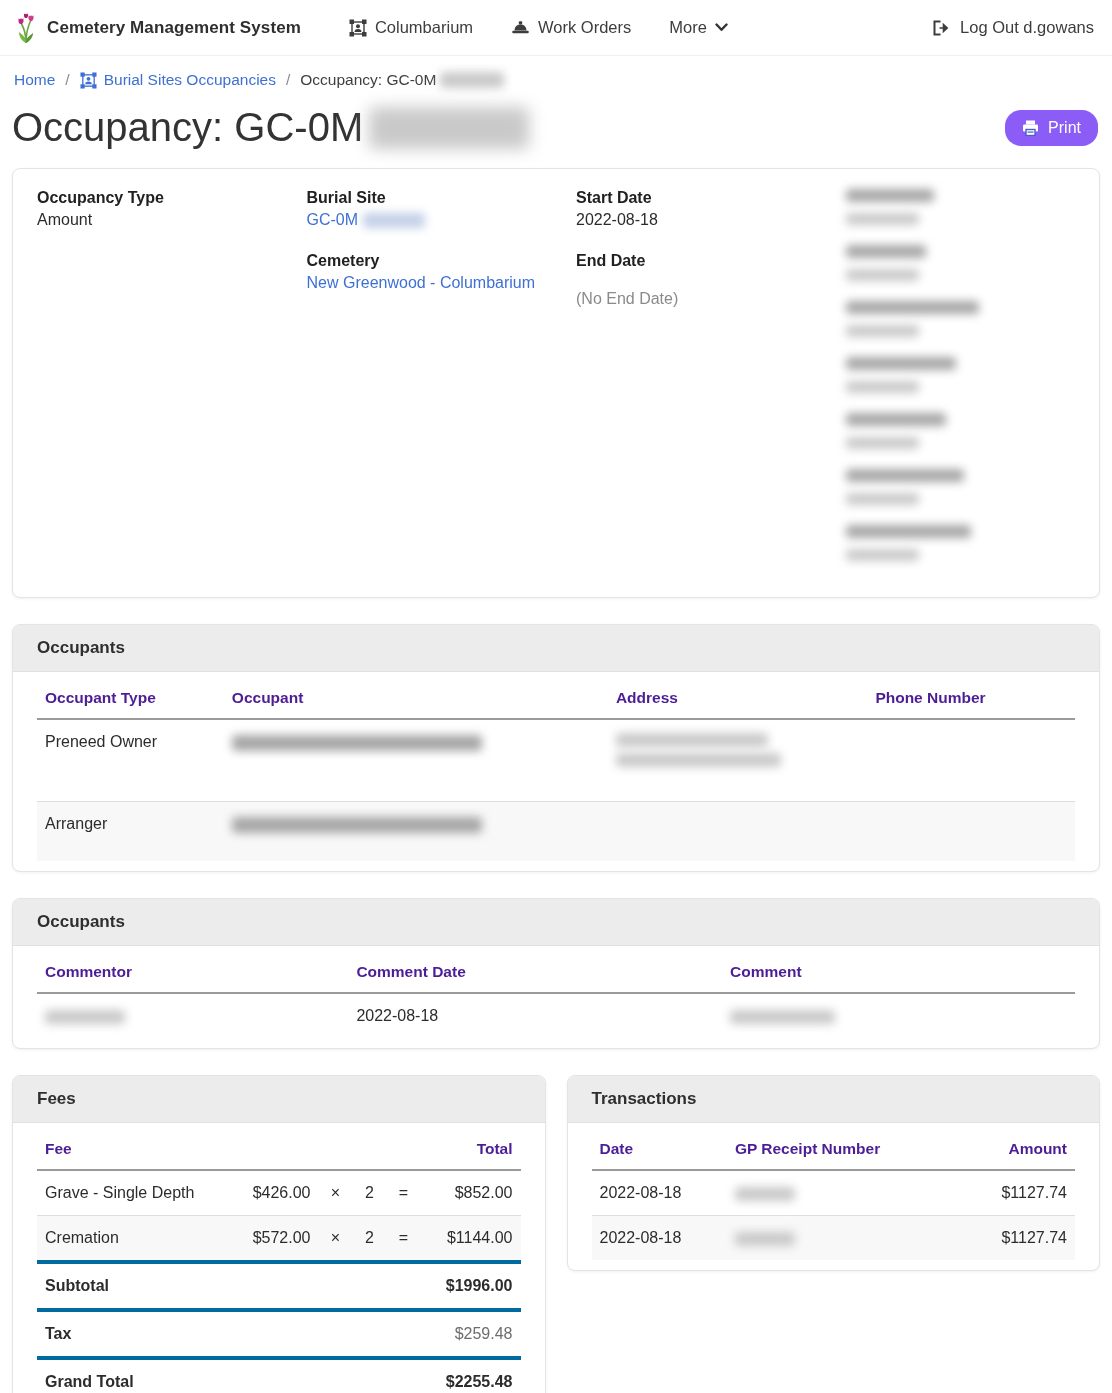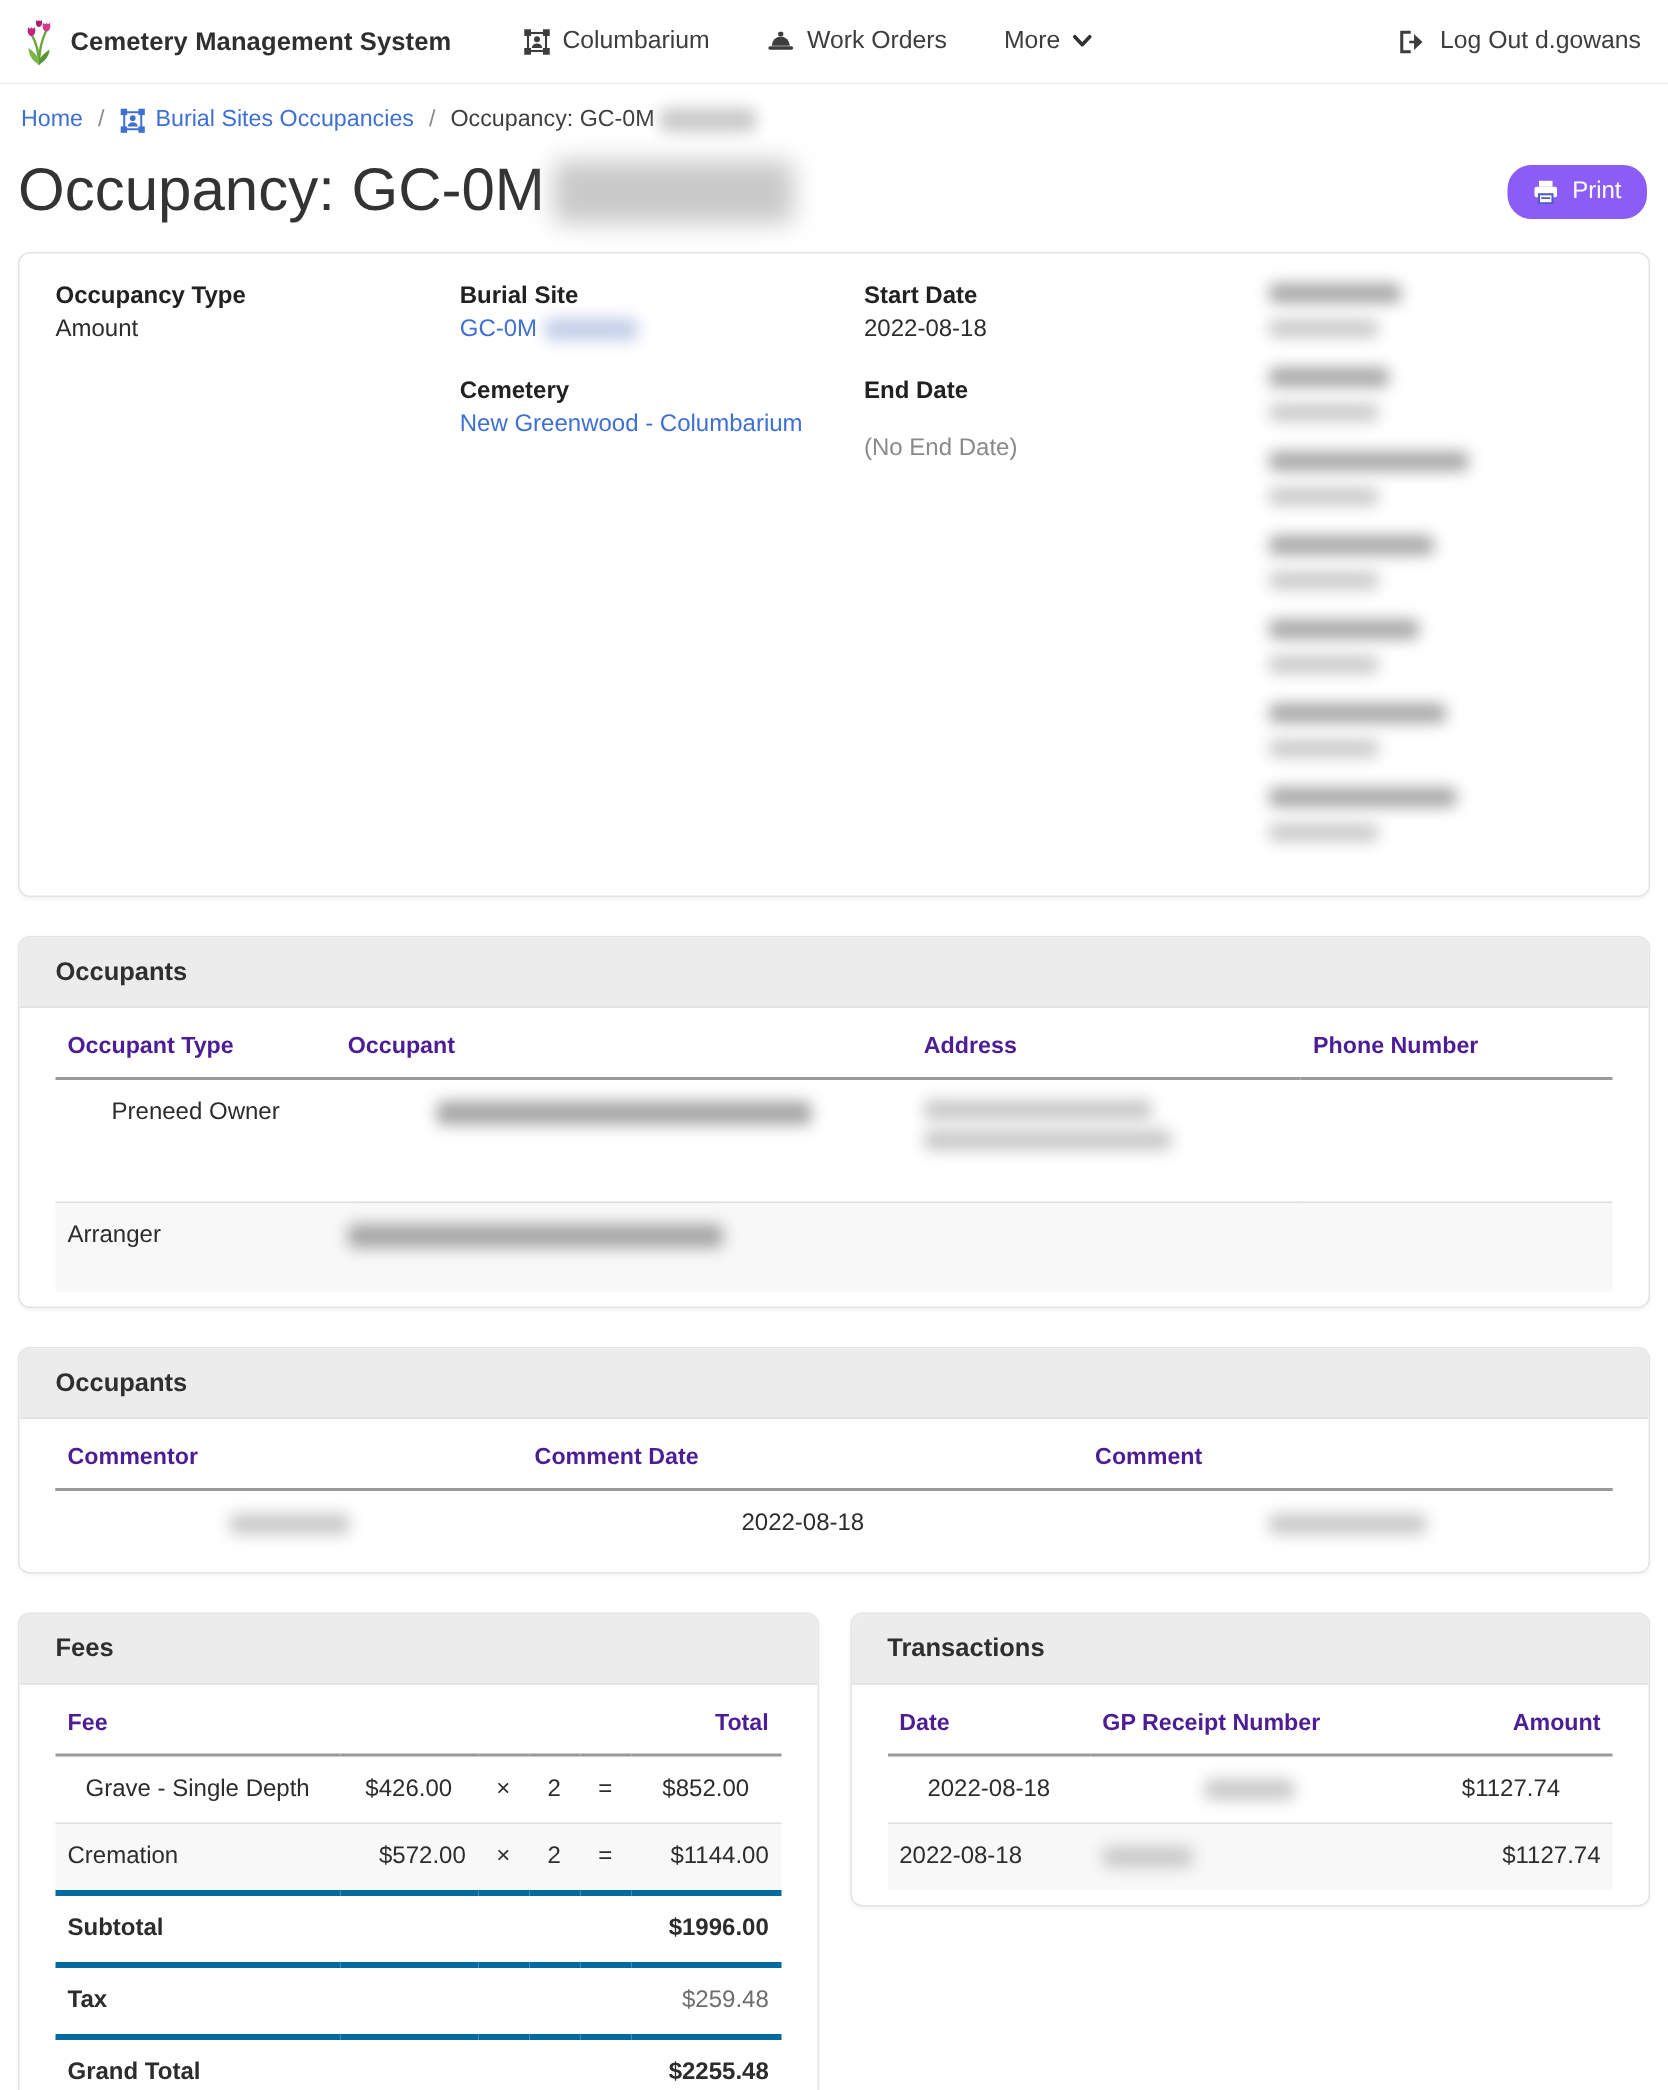--- a/index.html
+++ b/index.html
@@ -72,21 +72,21 @@
   .r-pair .val { height: 12px; }
 
   
   table { width: 100%; border-collapse: collapse; font-size: 16px; }
   th {
     text-align: left; font-weight: bold; color: #4c1d95; font-size: 15.5px;
     padding: 13px 8px 11px 8px; border-bottom: 2px solid #9a9a9a;
   }
   td { padding: 13px 8px; border-top: 1px solid #dedede; color: #2c2c2c; vertical-align: top; }
   thead th { border-top: none; }
-  tbody tr:first-child td { border-top: none; text-align: center; }
+  tbody tr:first-child td { border-top: none; }
   tbody tr:nth-child(even) { background: #f8f8f8; }
   tfoot td { border-top: 4px solid #0369a1; }
   .ta-r { text-align: right; }
   .ta-c { text-align: center; }
   .bold { font-weight: bold; }
   .occupants-table td { padding-bottom: 28px; }
   .addr-line { display: block; margin-bottom: 6px; }
 
   
   .bottom-row { display: flex; gap: 21px; margin: 0 12px 14px 12px; align-items: flex-start; }

